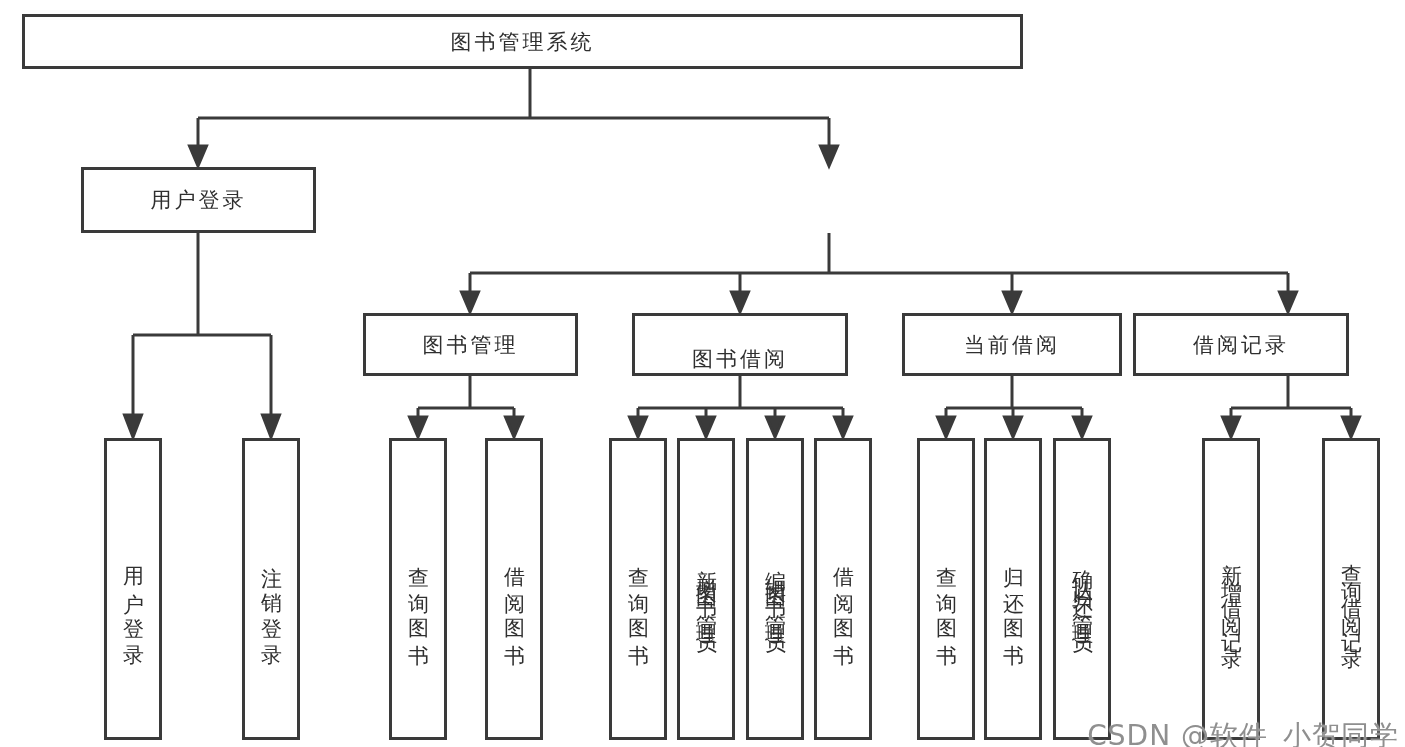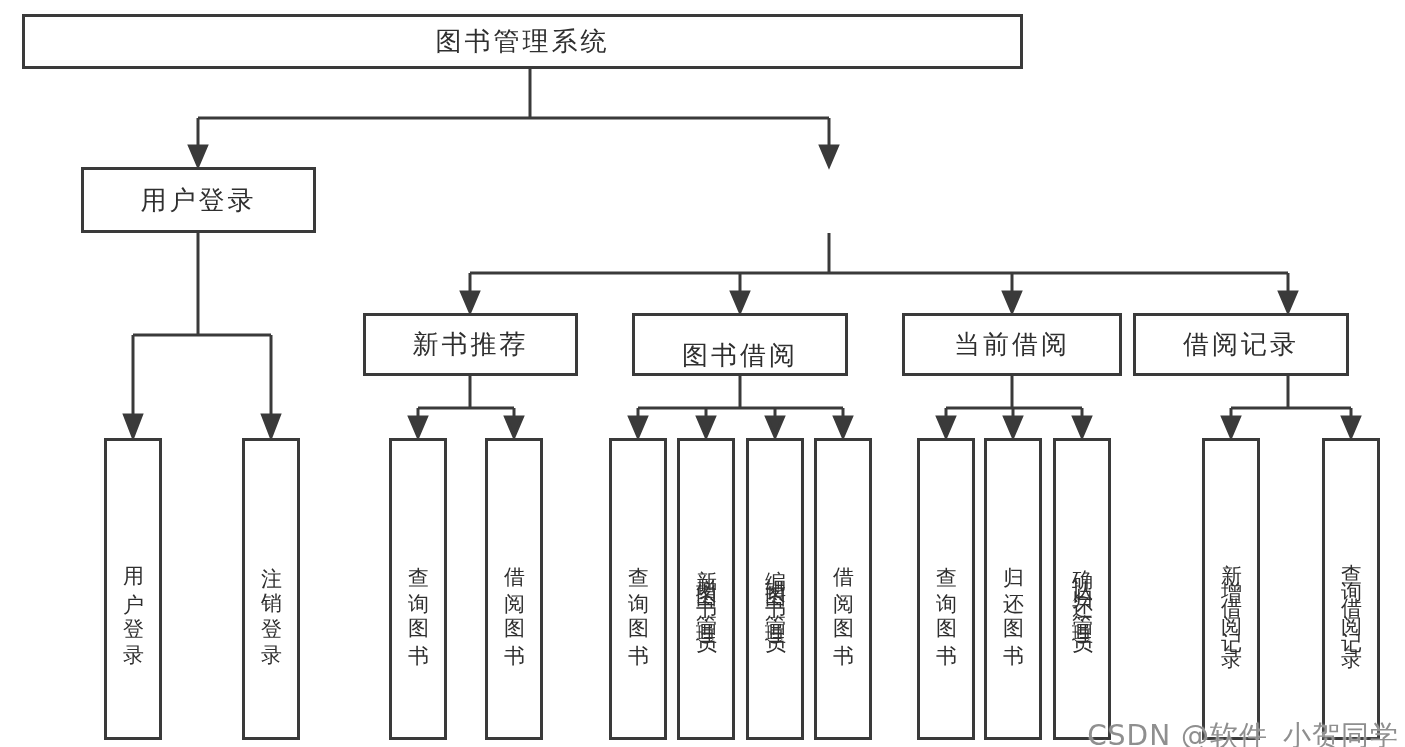--- a/index.html
+++ b/index.html
@@ -25,21 +25,21 @@
     position: absolute;
     background: #ffffff;
     border: 3px solid #3a3a3a;
     box-sizing: border-box;
     display: flex;
     align-items: center;
     justify-content: center;
     z-index: 2;
   }
   .hbox {
-    font-size: 26px;
+    font-size: 21px;
     letter-spacing: 3px;
     white-space: nowrap;
   }
   .vbox span {
     writing-mode: vertical-rl;
     font-size: 21px;
     line-height: 1;
     white-space: nowrap;
   }
   .vs span { letter-spacing: 26px; margin-top: 26px; }
@@ -157,21 +157,21 @@
 
   <div class="box hbox n-root">
     <span>图书管理系统</span>
   </div>
 
   <div class="box hbox n-l2a">
     <span>用户登录</span>
   </div>
 
   <div class="box hbox n-l3a">
-    <span>新书推荐</span>
+    <span>图书管理</span>
   </div>
   <div class="box hbox n-l3b">
     <span>图书借阅</span>
   </div>
   <div class="box hbox n-l3c">
     <span>当前借阅</span>
   </div>
   <div class="box hbox n-l3d">
     <span>借阅记录</span>
   </div>

